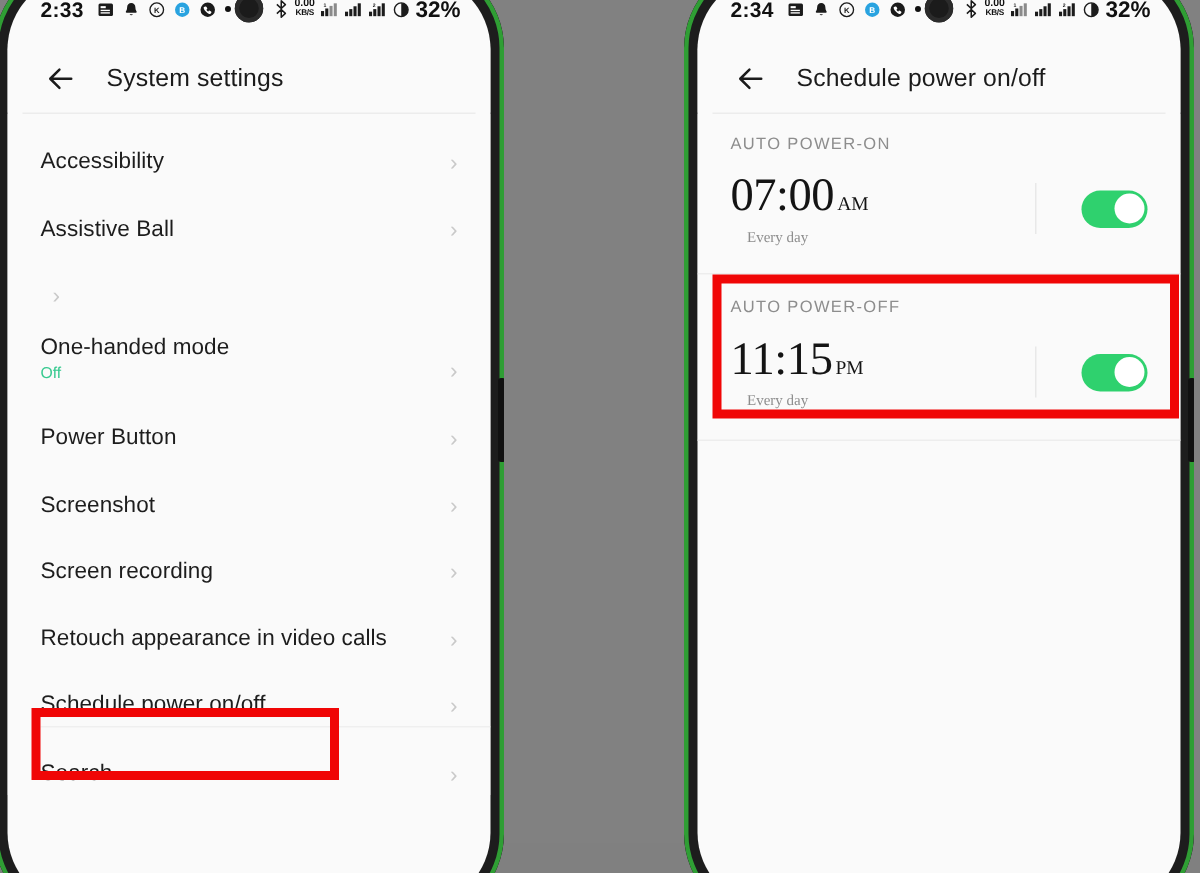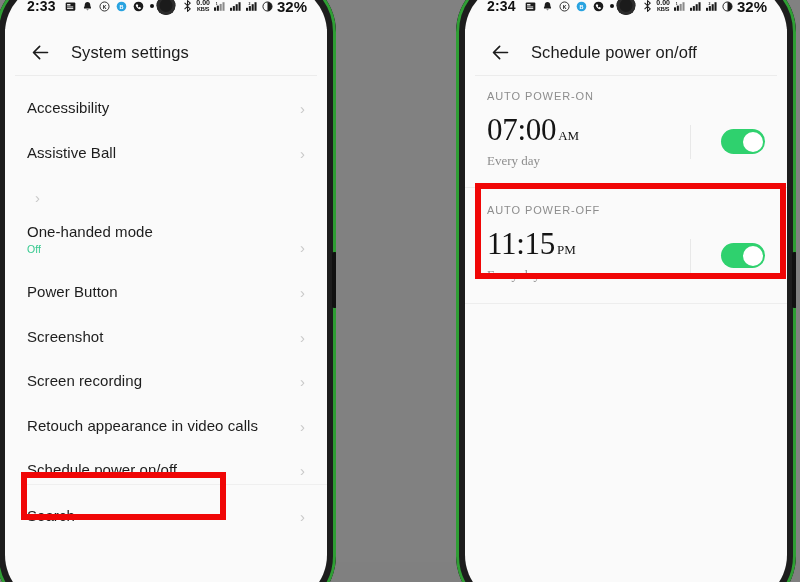--- a/index.html
+++ b/index.html
@@ -177,23 +177,24 @@
     line-height: 1;
     font-weight: 400;
   }
   .time-ampm {
     font-size: 13px;
     color: #141414;
     margin-left: 2px;
     letter-spacing: 0;
   }
   .time-sub {
-    font-size: 13px;
+    font-size: 10px;
     color: #8d8d8d;
     margin-top: 8px;
+    margin-left: 11px;
   }
   .vrule {
     width: 1px;
     height: 34px;
     background: #e8e8e8;
     margin-right: 30px;
   }
   .toggle {
     width: 44px; height: 25px;
     border-radius: 13px;

